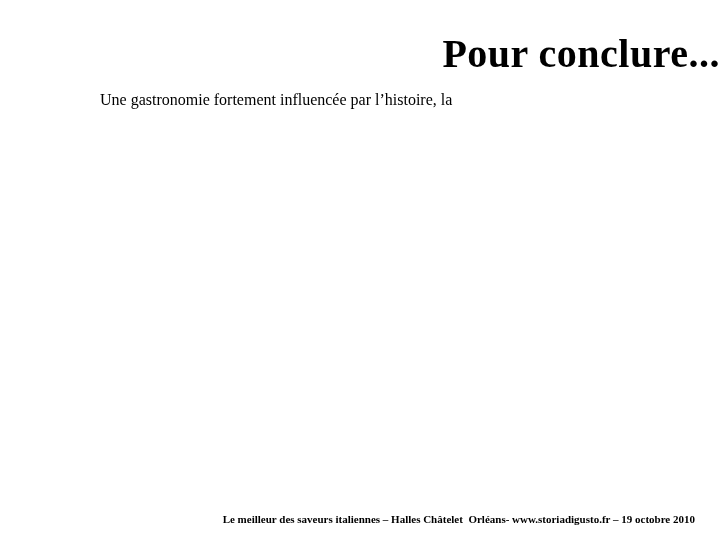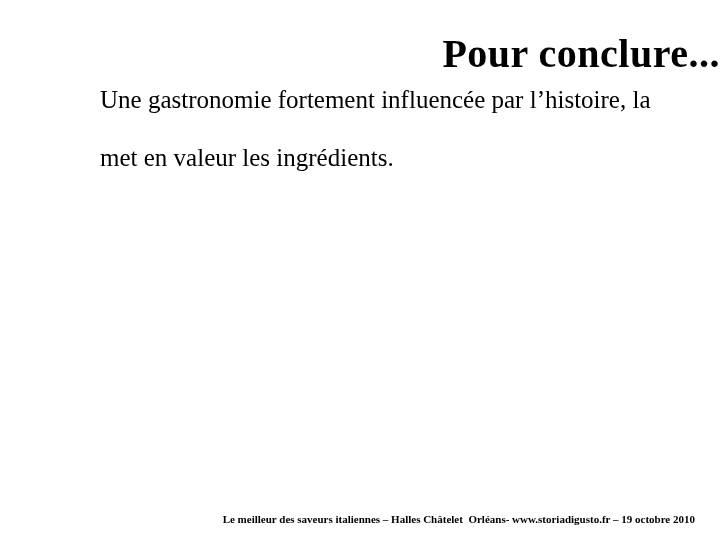--- a/index.html
+++ b/index.html
@@ -27,21 +27,21 @@
     line-height: 46px;
     font-weight: bold;
     letter-spacing: 0.5px;
     white-space: nowrap;
   }
   .slide-body {
     position: absolute;
     top: 85px;
     left: 100px;
     width: 600px;
-    font-size: 25px;
+    font-size: 16px;
     line-height: 29px;
   }
   .slide-body p {
     margin: 0 0 29px 0;
     padding: 0;
   }
   .slide-body .line {
     display: block;
     white-space: nowrap;
   }
@@ -63,21 +63,20 @@
 
   <h1 class="slide-title">Pour conclure...</h1>
 
   <div class="slide-body">
 
     <p>
       <span class="line">Une gastronomie fortement influencée par l’histoire, la</span>
     </p>
 
     <p>
-      <span class="line">met en valeur les ingrédients.</span>
     </p>
 
     <p>
     </p>
 
   </div>
 
   <div class="slide-footer">Le meilleur des saveurs italiennes – Halles Châtelet  Orléans- www.storiadigusto.fr – 19 octobre 2010</div>
 
 </div>

